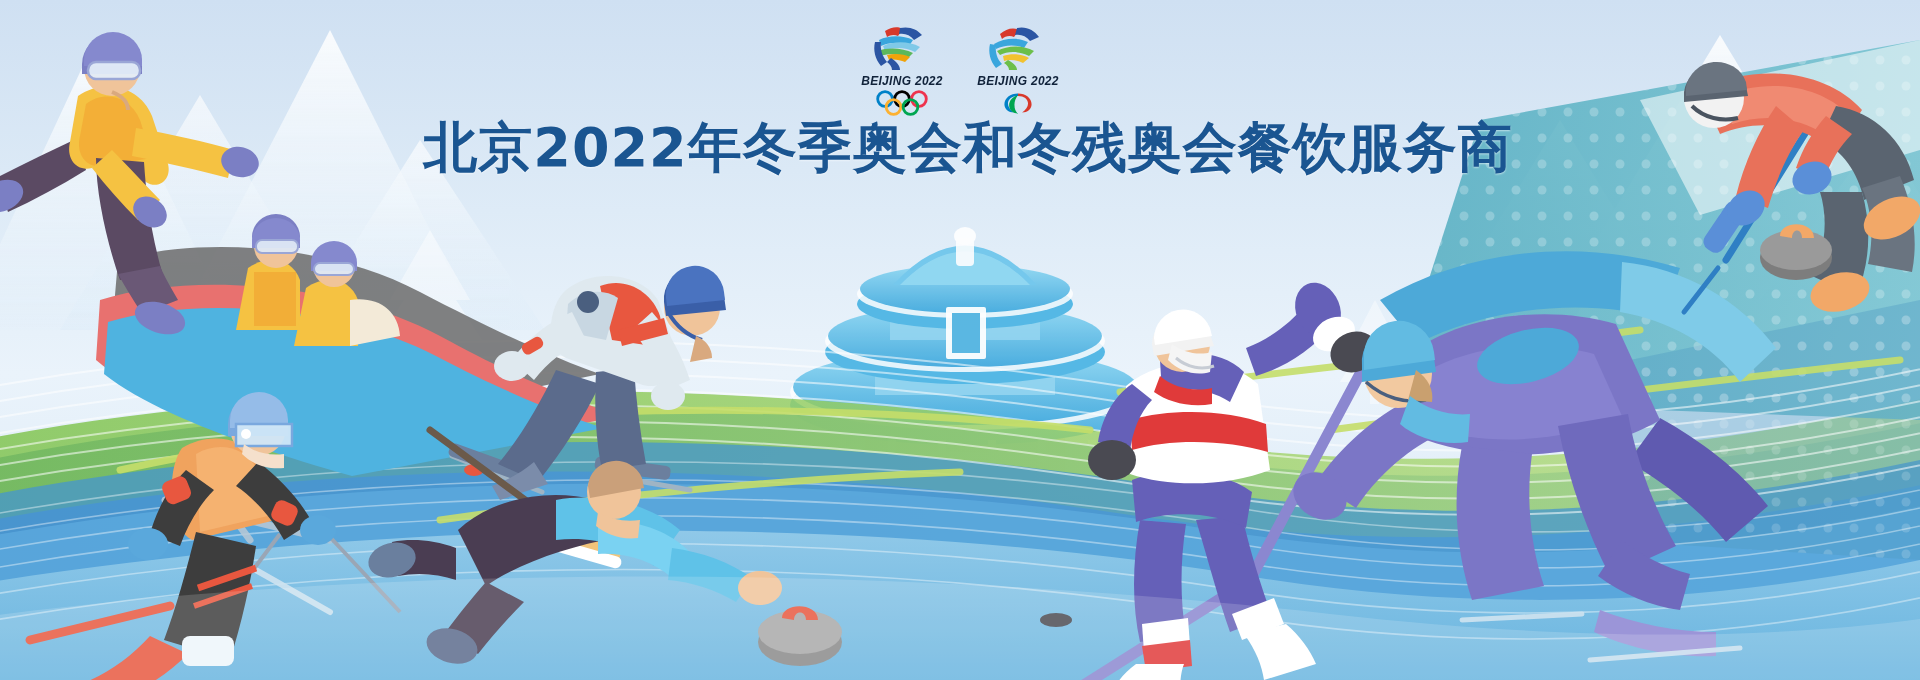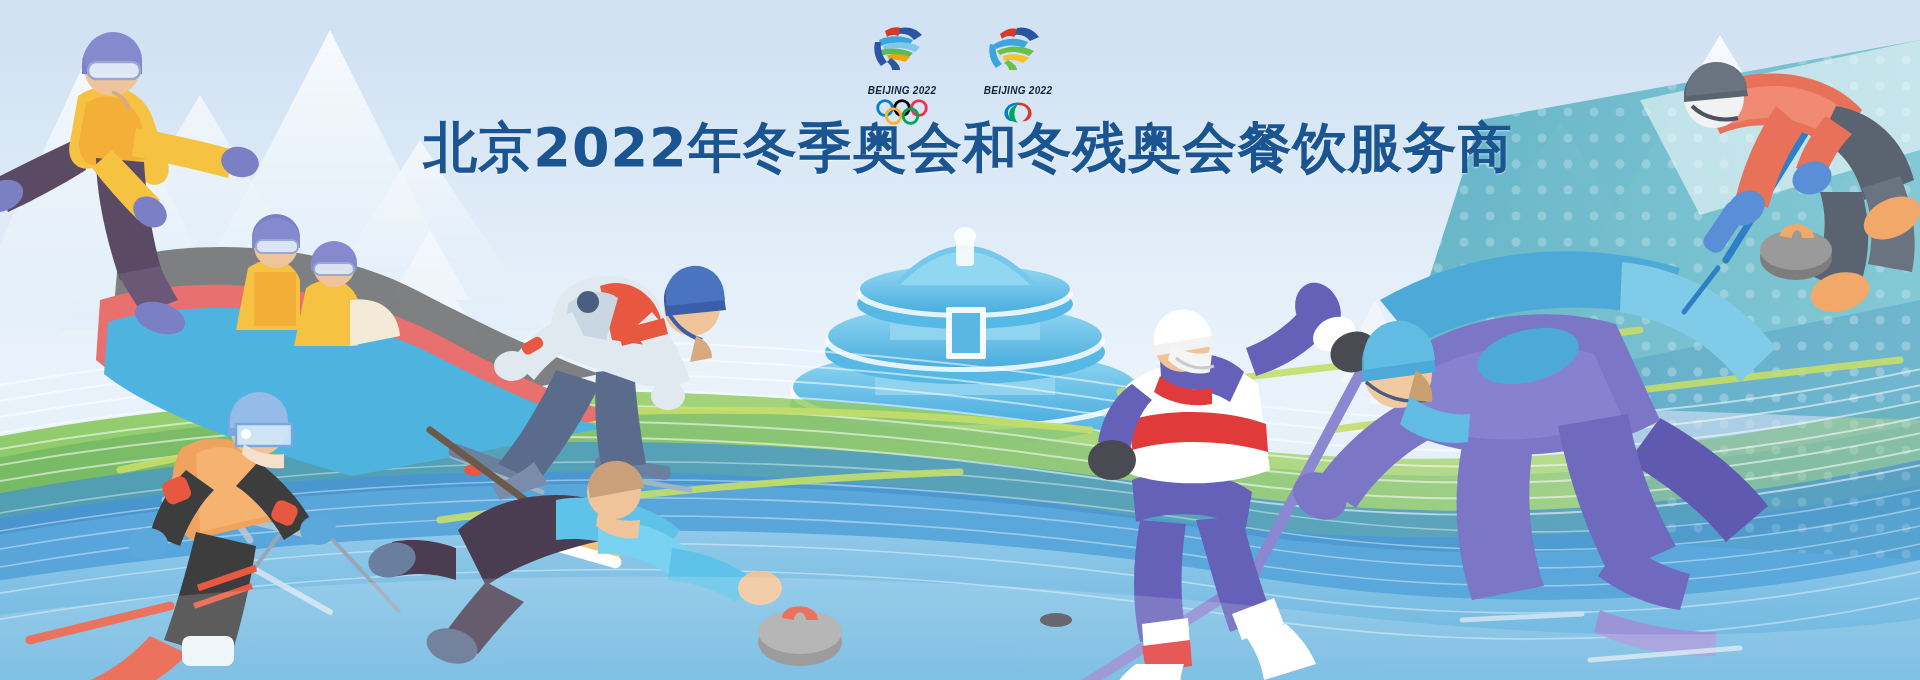--- a/index.html
+++ b/index.html
@@ -19,23 +19,23 @@
   
   .emblems{
     position:absolute;top:22px;left:50%;
     transform:translateX(-50%);
     display:flex;align-items:flex-start;gap:28px;
     z-index:40;
   }
   .emblem{width:88px;display:flex;flex-direction:column;align-items:center;}
   .emblem-mark{width:70px;height:50px;}
   .emblem-word{
-    font-size:10px;font-weight:bold;font-style:italic;
+    font-size:12px;font-weight:bold;font-style:italic;
     color:#10223a;letter-spacing:.3px;white-space:nowrap;
-    margin-top:14px;line-height:1;
+    margin-top:3px;line-height:1;
     transform:scaleY(1.12);
   }
   .emblem-rings{width:60px;height:26px;margin-top:3px;}
   .emblem-agitos{width:46px;height:26px;margin-top:3px;}
 
   
   .title{
     position:absolute;top:118px;left:0;right:0;
     text-align:center;z-index:45;
     font-family:"DejaVu Sans","Liberation Sans",sans-serif;

